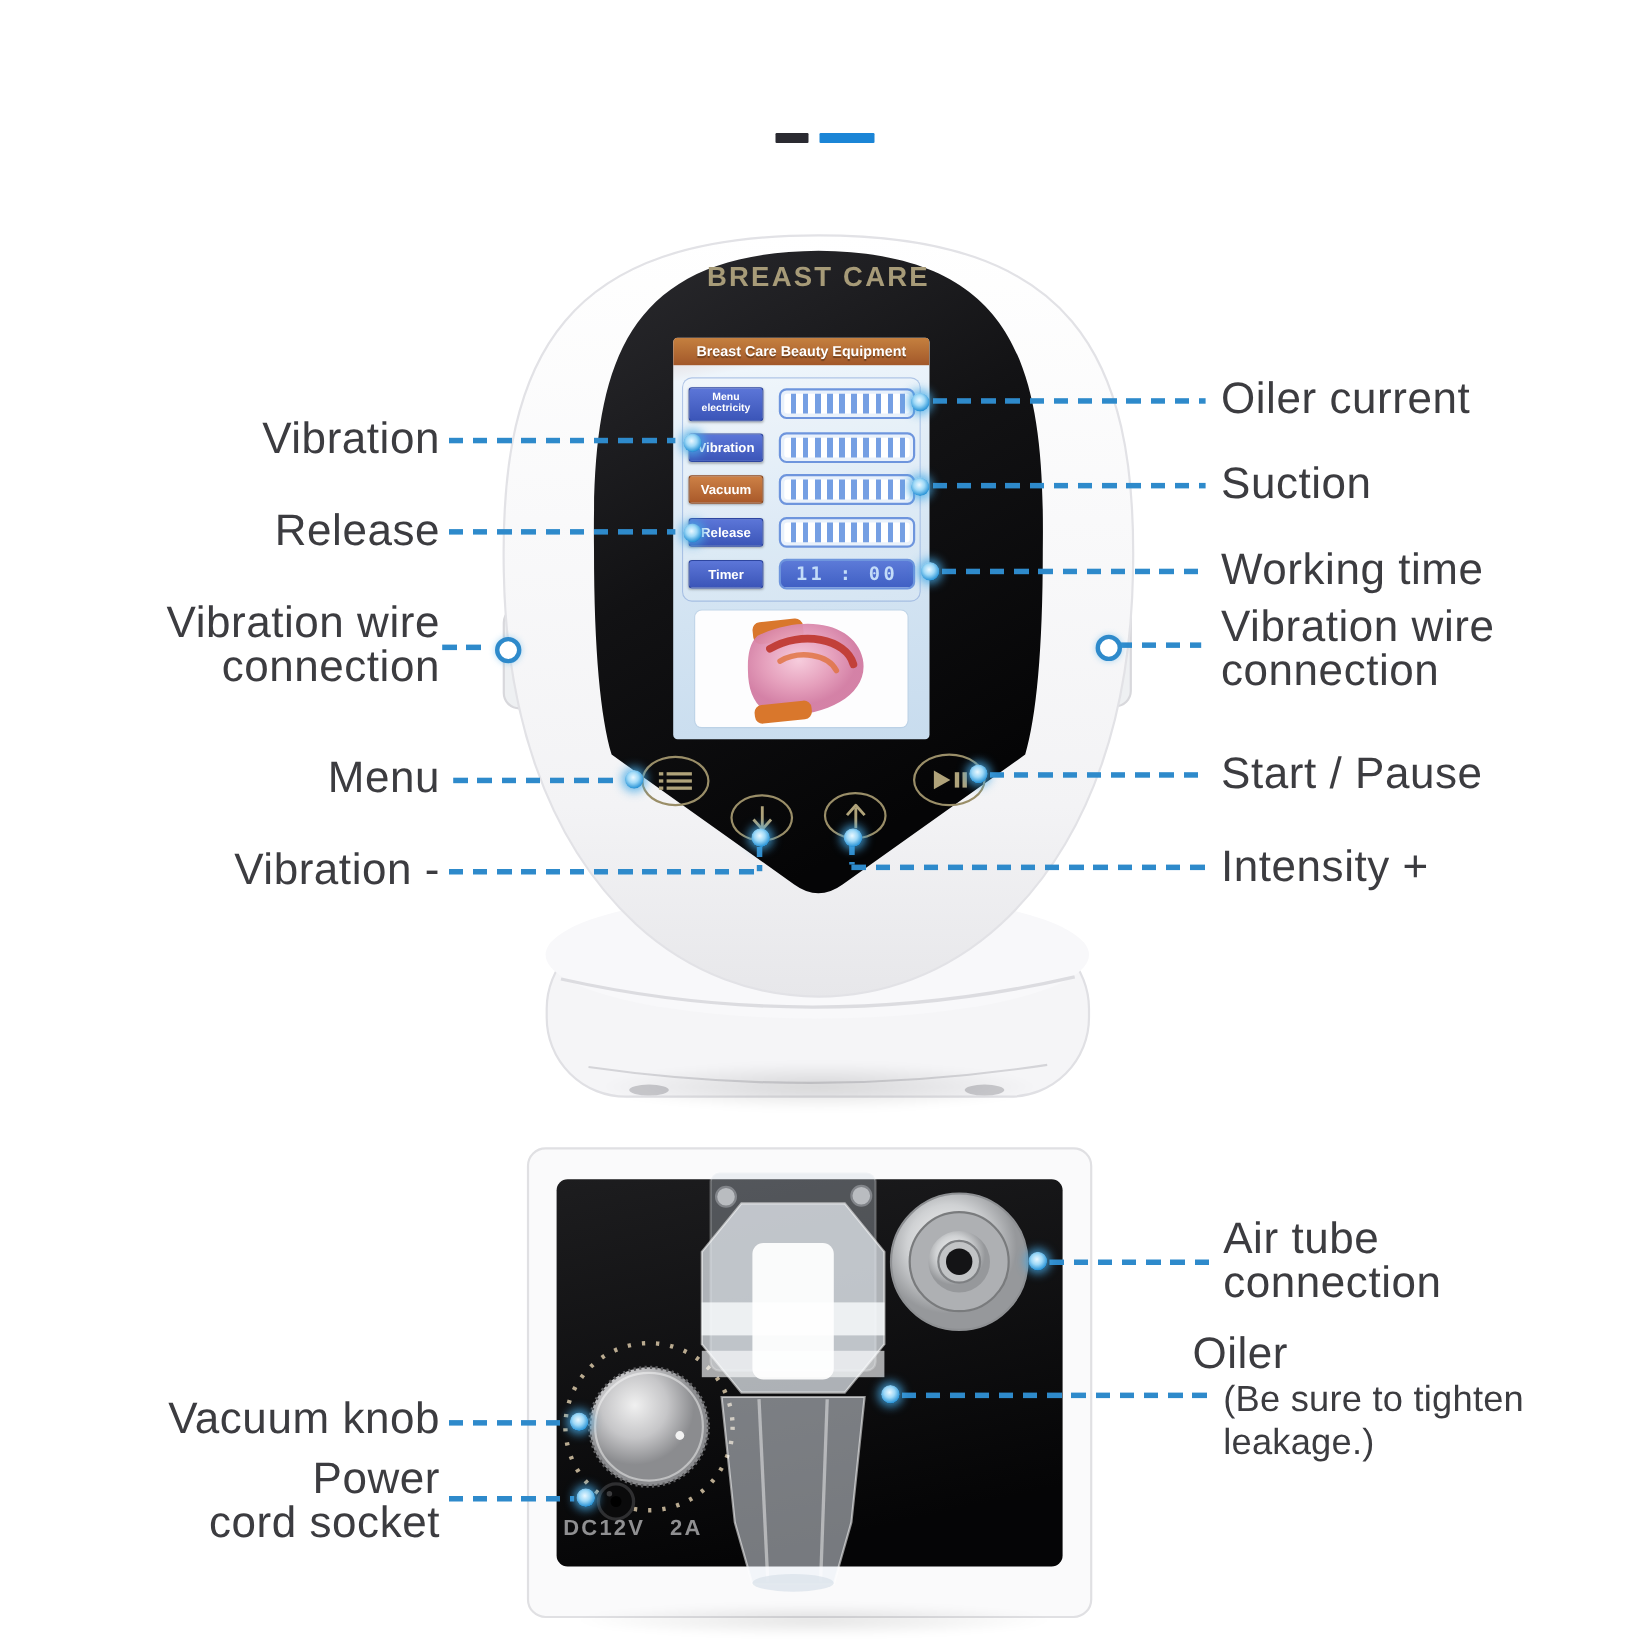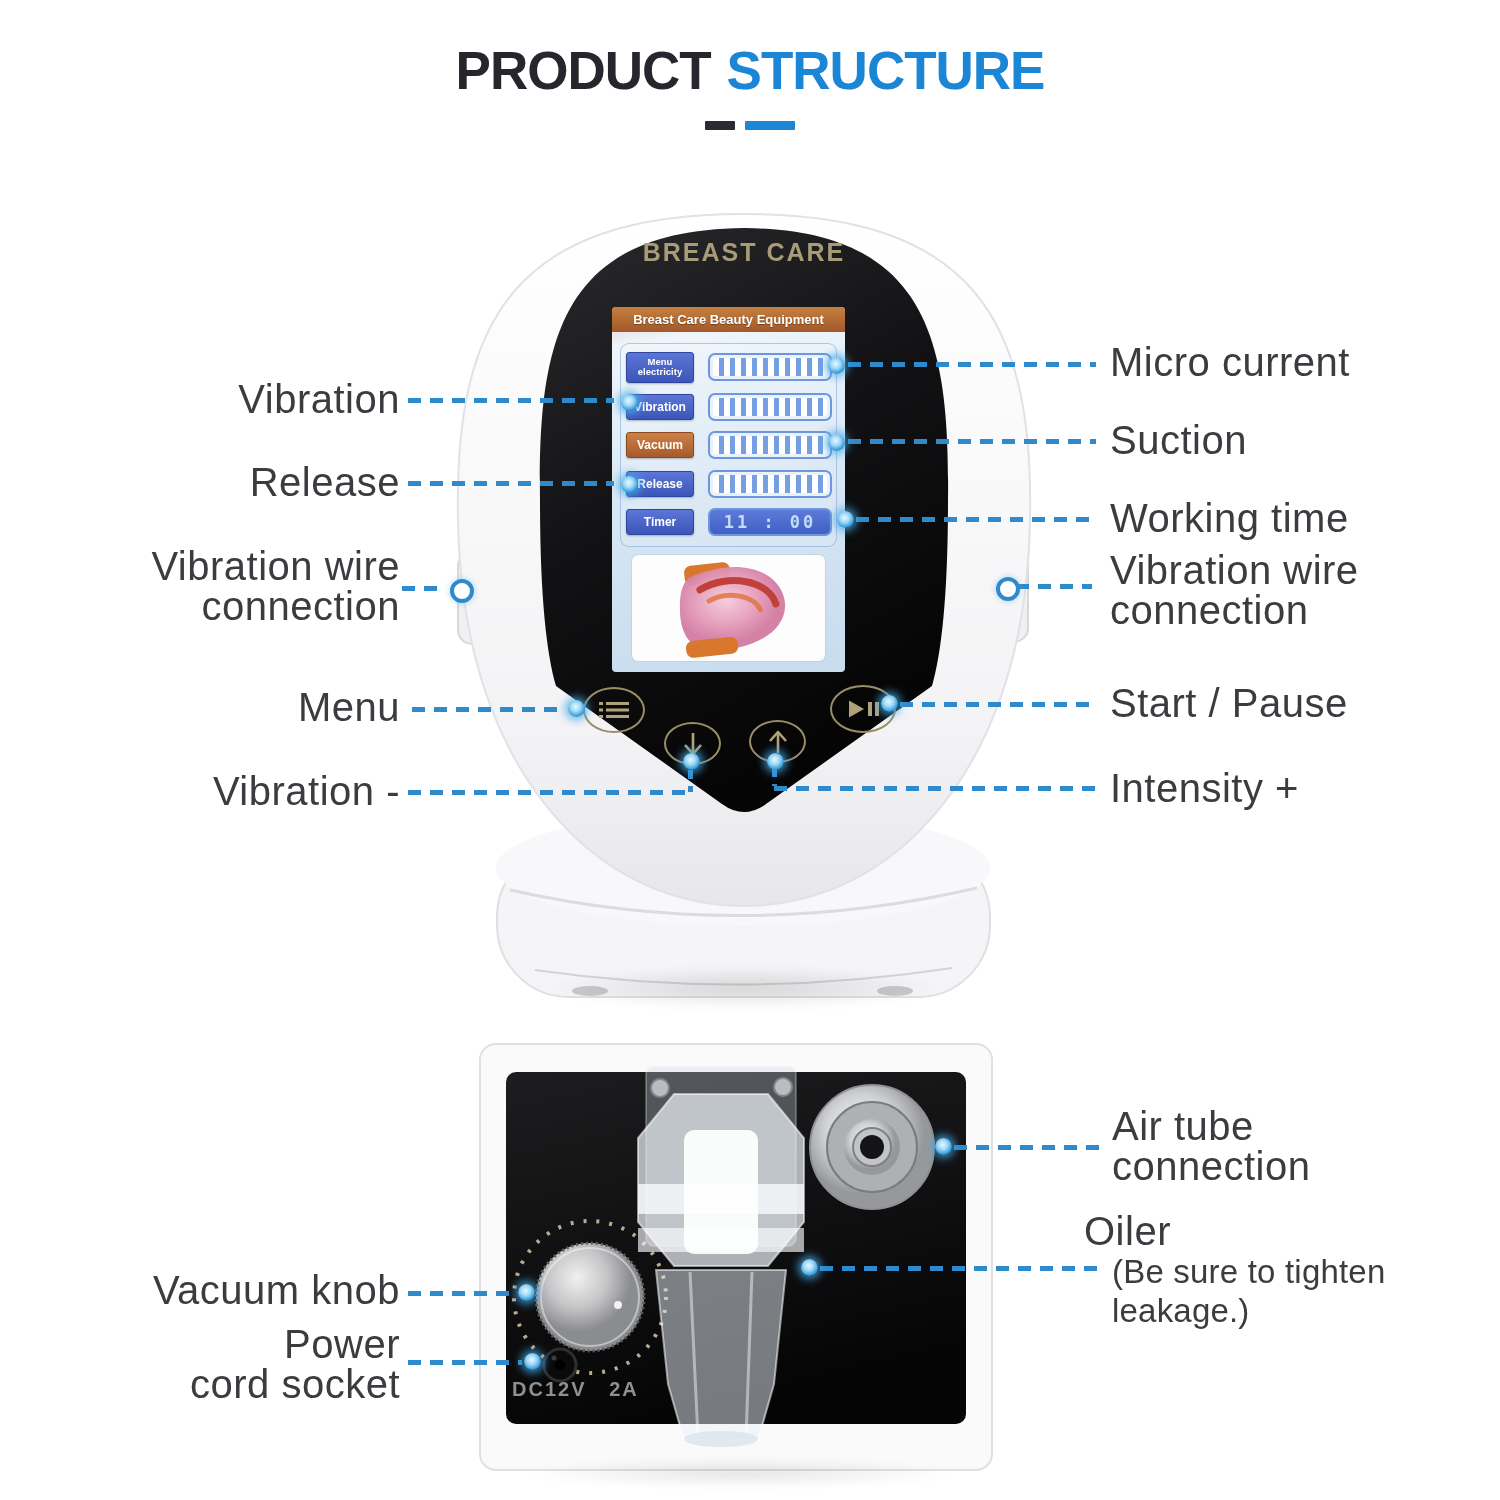--- a/index.html
+++ b/index.html
@@ -67,24 +67,20 @@
                background:radial-gradient(ellipse,rgba(0,0,0,.10),rgba(0,0,0,0) 70%);filter:blur(3px);}
 
   .dc-label{position:absolute;left:512px;top:1378px;font-size:20px;font-weight:700;color:#909092;
             letter-spacing:2px;white-space:pre;}
 </style>
 </head>
 <body>
 
 <div id="canvas">
 
-  <div class="title">
-    <span class="t-dark">PRODUCT</span>
-    <span class="t-blue">STRUCTURE</span>
-  </div>
   <div class="title-underline">
     <div class="dash-dark"></div>
     <div class="dash-blue"></div>
   </div>
 
   <svg class="svg-abs" style="left:440px;top:200px" width="610" height="815" viewBox="0 0 610 815">
     <defs>
       <linearGradient id="bodyGrad" x1="0" y1="0" x2="0" y2="1">
         <stop offset="0" stop-color="#ffffff"></stop>
           <stop offset=".75" stop-color="#f3f3f5"></stop>
@@ -306,21 +302,21 @@
 
   <div class="lbl ra" style="right:1100px;top:379px">Vibration</div>
   <div class="lbl ra" style="right:1100px;top:462px">Release</div>
   <div class="lbl ra" style="right:1100px;top:546px">
     <div>Vibration wire</div>
     <div>connection</div>
   </div>
   <div class="lbl ra" style="right:1100px;top:687px">Menu</div>
   <div class="lbl ra" style="right:1100px;top:771px">Vibration -</div>
 
-  <div class="lbl" style="left:1110px;top:342px">Micro current</div>
+  <div class="lbl" style="left:1110px;top:342px">Oiler current</div>
   <div class="lbl" style="left:1110px;top:420px">Suction</div>
   <div class="lbl" style="left:1110px;top:498px">Working time</div>
   <div class="lbl" style="left:1110px;top:550px">
     <div>Vibration wire</div>
     <div>connection</div>
   </div>
   <div class="lbl" style="left:1110px;top:683px">Start / Pause</div>
   <div class="lbl" style="left:1110px;top:768px">Intensity +</div>
 
   <div class="lbl ra" style="right:1100px;top:1270px">Vacuum knob</div>

